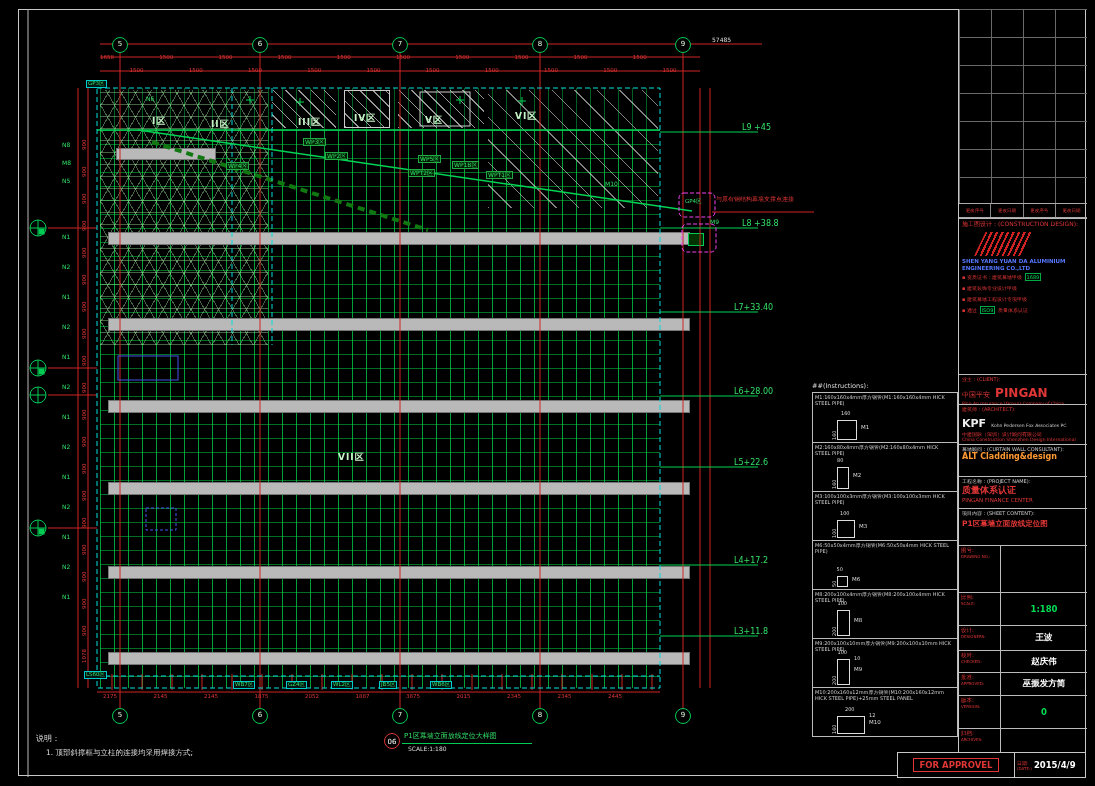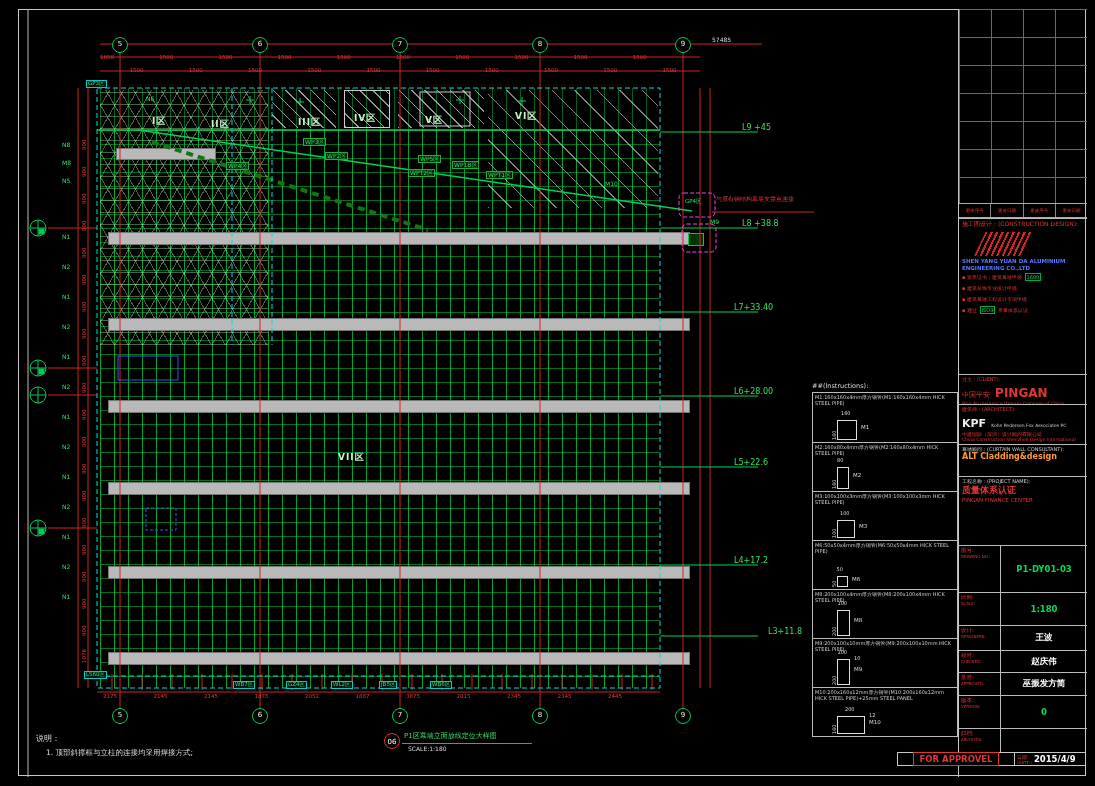--- a/index.html
+++ b/index.html
@@ -73,21 +73,21 @@
   .brand{font-size:12px;font-weight:bold;}
   .kpf{color:#eee;font-size:11px;font-weight:bold;}
   .orange{color:#ff9933;font-weight:bold;font-size:8px;}
   .lbl-w{color:#cccccc;font-size:5px;}
   #tb-rows{position:absolute;left:0;top:536px;width:128px;}
   .tb-row{display:flex;border-top:1px solid #bbb;box-sizing:border-box;}
   .tb-lab{width:42px;border-right:1px solid #bbb;padding:1px 2px;box-sizing:border-box;}
   .tb-val{flex:1;display:flex;align-items:center;justify-content:center;font-size:8.5px;font-weight:bold;}
   .white{color:#ffffff;}
   
-  #strip{position:absolute;left:897px;top:752px;width:189px;height:14px;border:1px solid #c8c8c8;
+  #strip{position:absolute;left:897px;top:752px;width:189px;height:26px;border:1px solid #c8c8c8;
     display:flex;box-sizing:border-box;background:#000;}
   .stamp-box{width:116px;display:flex;align-items:center;justify-content:center;border-right:1px solid #c8c8c8;}
   .stamp{border:1.5px solid #e03636;color:#e03636;font-size:8.5px;font-weight:bold;padding:1px 6px;white-space:nowrap;}
   .date-cell{flex:1;display:flex;align-items:center;justify-content:flex-start;gap:2px;padding-left:2px;}
   .date-mini{display:flex;flex-direction:column;}
   .date-val{color:#fff;font-size:8.5px;font-weight:bold;}
 </style>
 </head>
 <body>
 
@@ -194,21 +194,21 @@
       </g>
     </svg>
 
     <div id="labels">
         <span class="lab lvl" style="left: 742px; top: 124px;">L9 +45</span>
         <span class="lab lvl" style="left: 742px; top: 220px;">L8 +38.8</span>
         <span class="lab lvl" style="left: 734px; top: 304px;">L7+33.40</span>
         <span class="lab lvl" style="left: 734px; top: 388px;">L6+28.00</span>
         <span class="lab lvl" style="left: 734px; top: 459px;">L5+22.6</span>
         <span class="lab lvl" style="left: 734px; top: 557px;">L4+17.2</span>
-        <span class="lab lvl" style="left: 734px; top: 628px; margin-left: 34px;">L3+11.8</span>
+        <span class="lab lvl" style="left: 734px; top: 628px;">L3+11.8</span>
         <span class="lab zone" style="left: 152px; top: 117px;">I区</span>
         <span class="lab zone" style="left: 211px; top: 120px;">II区</span>
         <span class="lab zone" style="left: 298px; top: 118px;">III区</span>
         <span class="lab zone" style="left: 354px; top: 114px; text-align: right;">IV区</span>
         <span class="lab zone" style="left: 425px; top: 116px;">V区</span>
         <span class="lab zone" style="left: 515px; top: 112px;">VI区</span>
         <span class="lab zone" style="left: 338px; top: 453px;">VII区</span>
         <span class="lab wp" style="left: 303px; top: 138px;">WP3区</span>
         <span class="lab wp" style="left: 325px; top: 152px;">WP2区</span>
         <span class="lab wp" style="left: 226px; top: 162px;">WP4区</span>
@@ -429,28 +429,31 @@
       <div class="lbl-w">幕墙顾问：(CURTAIN WALL CONSULTANT):</div>
       <div class="orange">ALT Cladding&amp;design</div>
     </div>
 
     <div class="sec" style="top:467px;height:32px;">
       <div class="lbl-w">工程名称：(PROJECT NAME):</div>
       <div class="red" style="font-size:9px;font-weight:bold;">质量体系认证</div>
       <div class="red s55">PINGAN FINANCE CENTER</div>
     </div>
 
+    <div class="sec" style="top:499px;height:37px;">
+      <div class="lbl-w">项目内容：(SHEET CONTENT):</div>
+      <div class="red" style="font-size:7.5px;font-weight:bold;margin-top:3px;">P1区幕墙立面放线定位图</div>
+    </div>
 
     <div id="tb-rows">
         <div class="tb-row" style="height: 47px;">
           <div class="tb-lab">
             <div class="red s55">图号:</div>
             <div class="red s4">DRAWING NO.:</div>
           </div>
-          <div class="tb-val green">P1-DY01-03</div>
         </div>
         <div class="tb-row" style="height: 33px;">
           <div class="tb-lab">
             <div class="red s55">比例:</div>
             <div class="red s4">SCALE:</div>
           </div>
           <div class="tb-val green">1:180</div>
         </div>
         <div class="tb-row" style="height: 25px;">
           <div class="tb-lab">

